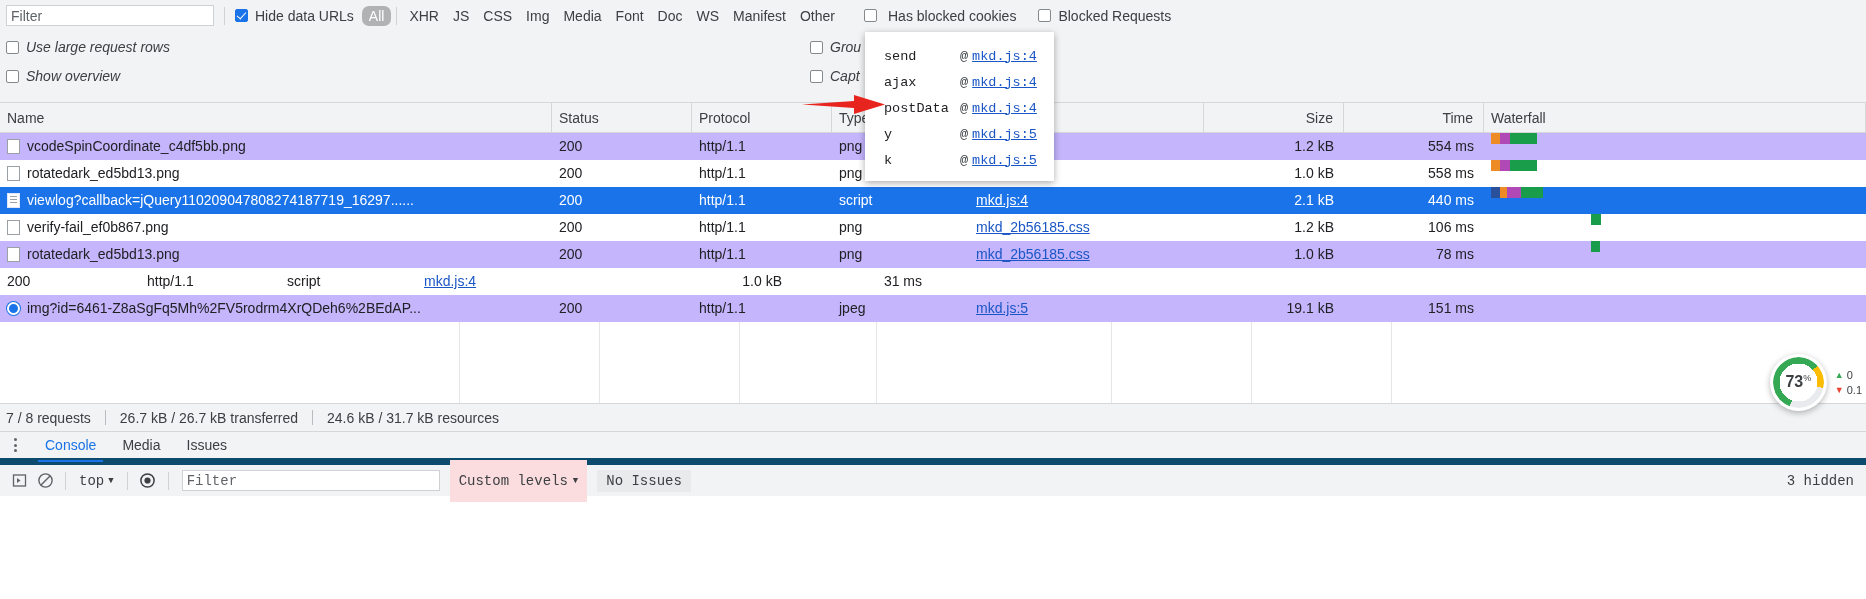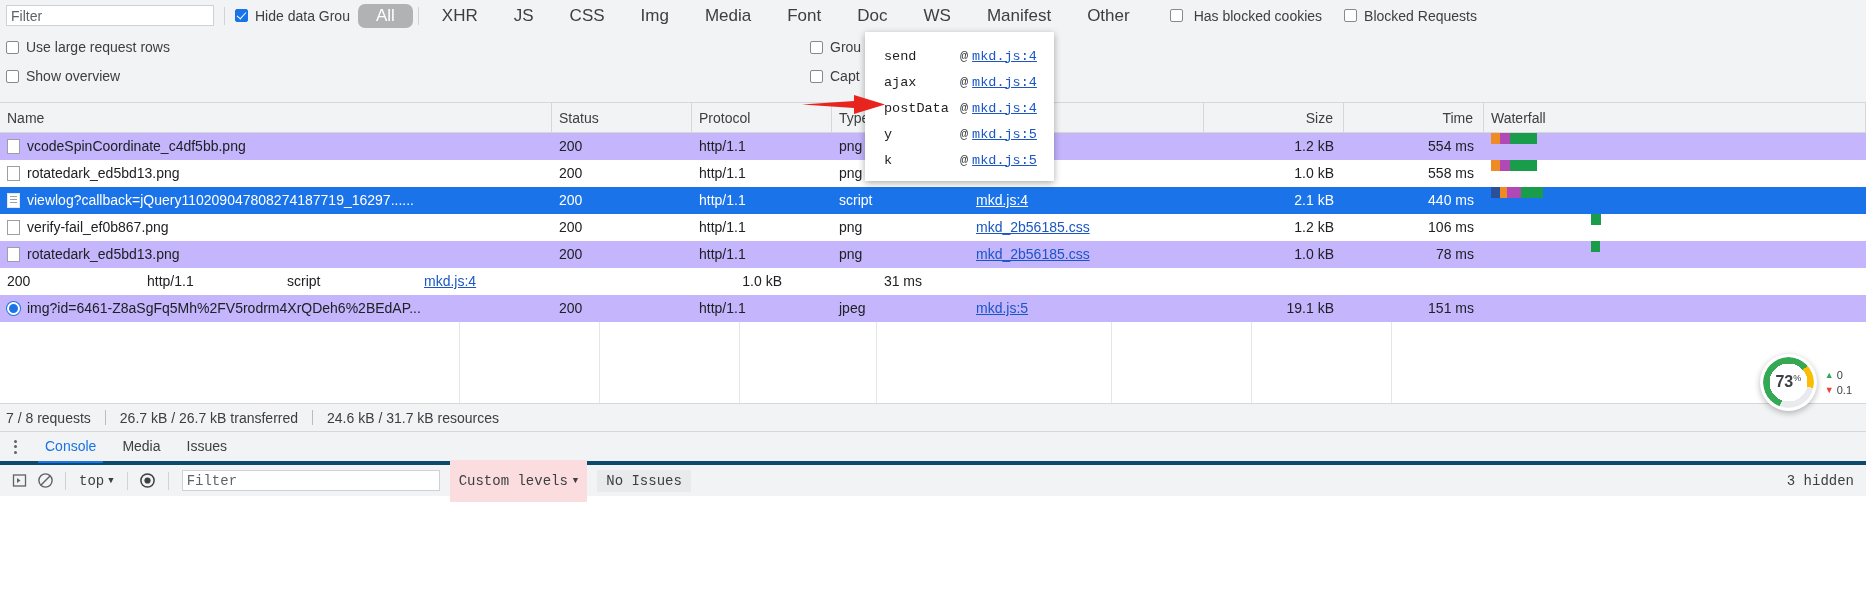--- a/index.html
+++ b/index.html
@@ -62,38 +62,39 @@
   .cb-label {
     display: flex; align-items: center; gap: 7px;
     font-size: 14px; color: #3c4043;
     white-space: nowrap;
   }
   .type-filters {
     display: flex; align-items: center; gap: 0;
     margin-left: 8px;
   }
   .type-chip {
-    padding: 2px 18px;
-    font-size: 17px;
+    padding: 2px 7px;
+    font-size: 14px;
     color: #3c4043;
     white-space: nowrap;
     border-radius: 7px;
   }
   .type-chip.active {
     background: #b0b2b4;
     color: #ffffff;
   }
 
   .toolbar-row2 {
     height: 72px;
     background: #f1f3f4;
     border-bottom: 1px solid #d5d7d9;
     position: relative;
     padding-left: 6px;
     padding-top: 5px;
+    font-style: italic;
   }
   .opt-left { position: absolute; left: 6px; top: 8px; display: flex; flex-direction: column; gap: 13px; }
   .opt-mid  { position: absolute; left: 810px; top: 8px; display: flex; flex-direction: column; gap: 13px; }
 
   
   .net-table { width: 1866px; }
   .thead {
     display: flex;
     height: 30px;
     background: #f1f3f4;
@@ -175,21 +176,21 @@
     padding-left: 6px;
   }
   .sb-sep { width: 1px; height: 15px; background: #b9bcbe; margin: 0 14px; }
 
   
   .drawer-tabs {
     height: 33px;
     background: #f1f3f4;
     display: flex; align-items: center;
     padding-left: 4px;
-    border-bottom: 4px solid #0c4a6e;
+    border-bottom: 7px solid #0c4a6e;
   }
   .kebab {
     width: 22px; height: 22px;
     display: flex; flex-direction: column;
     align-items: center; justify-content: center; gap: 2.5px;
     margin-right: 6px;
   }
   .kebab i { width: 3px; height: 3px; background: #5f6368; border-radius: 50%; display:block; }
   .dtab {
     padding: 0 13px; height: 33px; line-height: 33px;
@@ -264,21 +265,21 @@
   }
   .pop-fn { width: 76px; color: #202124; white-space: nowrap; }
   .pop-at { color: #3c4043; margin-right: 4px; }
   .pop-link { color: #1a56c5; text-decoration: underline; }
 
   
   .arrow-wrap { position: absolute; left: 802px; top: 93px; z-index: 60; }
 
   
   .gauge-widget {
-    position: absolute; right: 14px; bottom: 188px;
+    position: absolute; right: 4px; bottom: 188px;
     display: flex; align-items: center; gap: 8px;
     z-index: 30;
   }
   .gauge {
     width: 57px; height: 57px;
     border-radius: 50%;
     background: #ffffff;
     box-shadow: 0 2px 6px rgba(0,0,0,0.28);
     display: flex; align-items: center; justify-content: center;
     position: relative;
@@ -303,21 +304,21 @@
 </head>
 <body>
 
 <div class="toolbar-row1">
   <div class="filter-box">
     <span>Filter</span>
   </div>
   <div class="tb-sep"></div>
   <label class="cb-label">
     <span class="cb checked"></span>
-    <span>Hide data Grou</span>
+    <span>Hide data URLs</span>
   </label>
   <div class="type-filters">
     <span class="type-chip active">All</span>
     <span class="tb-sep" style="margin:0 5px;"></span>
     <span class="type-chip">XHR</span>
     <span class="type-chip">JS</span>
     <span class="type-chip">CSS</span>
     <span class="type-chip">Img</span>
     <span class="type-chip">Media</span>
     <span class="type-chip">Font</span>

